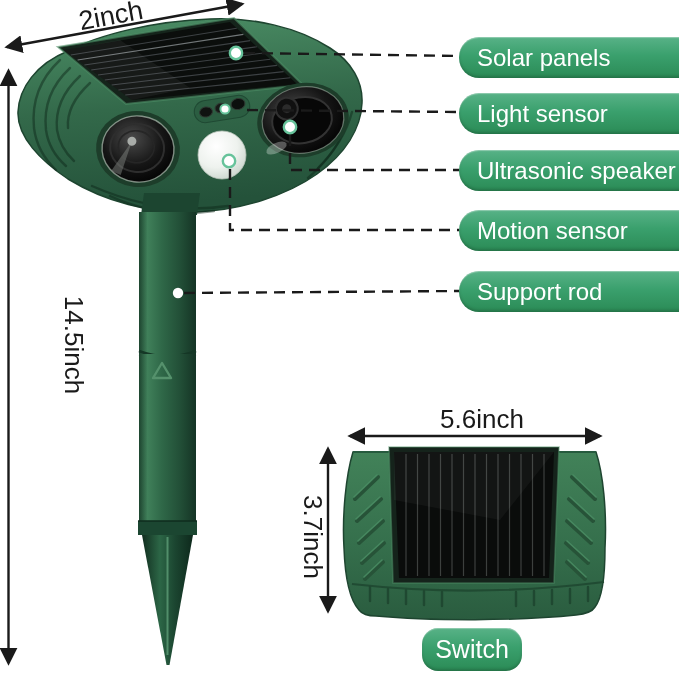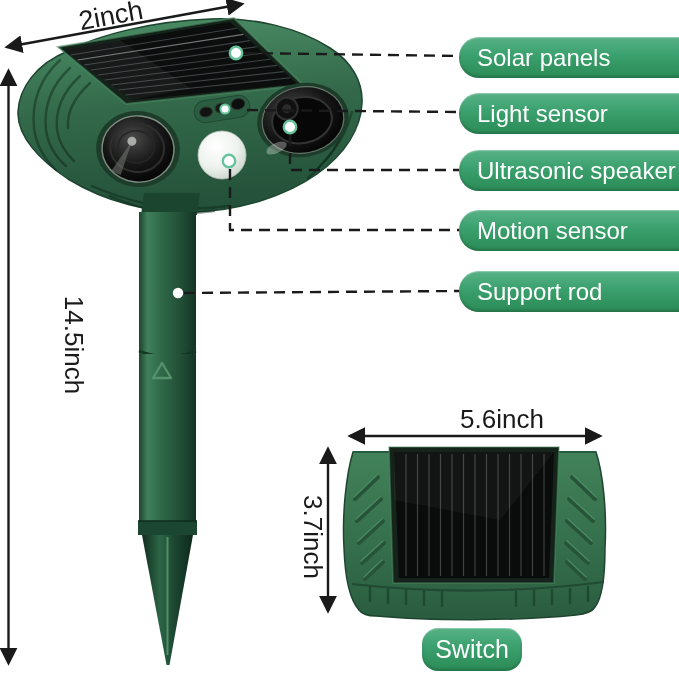--- a/index.html
+++ b/index.html
@@ -3,21 +3,21 @@
 <meta charset="utf-8">
 <style>
   html,body{margin:0;padding:0;width:679px;height:675px;overflow:hidden;background:#ffffff;
     font-family:"Liberation Sans", sans-serif;}
   #stage{position:relative;width:679px;height:675px;background:#fff;}
   #gfx{position:absolute;left:0;top:0;}
 
   .dim{position:absolute;color:#1a1a1a;font-weight:500;white-space:nowrap;}
   .dim-2{left:111px;top:16px;font-size:27px;transform:translate(-50%,-50%) rotate(-10.5deg);}
   .dim-145{left:73px;top:345px;font-size:26px;transform:translate(-50%,-50%) rotate(90deg);}
-  .dim-56{left:502px;top:419px;font-size:26px;transform:translate(-50%,-50%);}
+  .dim-56{left:482px;top:419px;font-size:26px;transform:translate(-50%,-50%);}
   .dim-37{left:312px;top:537px;font-size:26px;transform:translate(-50%,-50%) rotate(90deg);}
 
   .pill{position:absolute;left:459px;right:-18px;height:41px;border-radius:20px;
     background:linear-gradient(180deg,#58b287 0%,#3aa06d 45%,#2b8b56 100%);
     box-shadow:inset 0 1px 1px rgba(255,255,255,.35), inset 0 -2px 3px rgba(0,0,0,.18);
     color:#ffffff;font-size:24px;font-weight:500;line-height:41px;padding-left:18px;
     box-sizing:border-box;white-space:nowrap;overflow:hidden;}
   .pill.p0{top:37px;} .pill.p1{top:93px;} .pill.p2{top:150px;}
   .pill.p3{top:210px;} .pill.p4{top:271px;}
 

